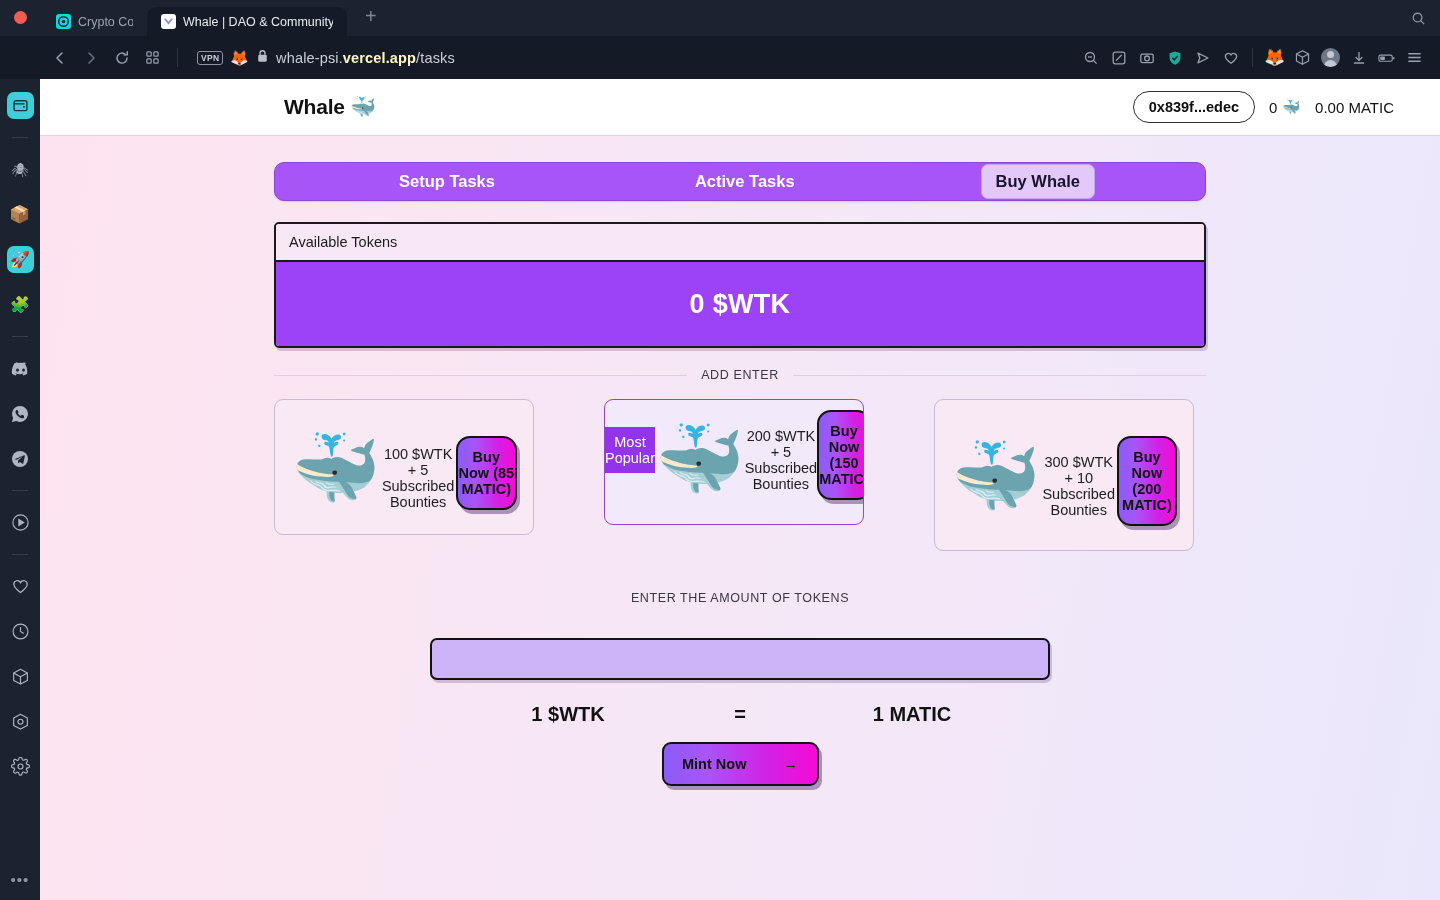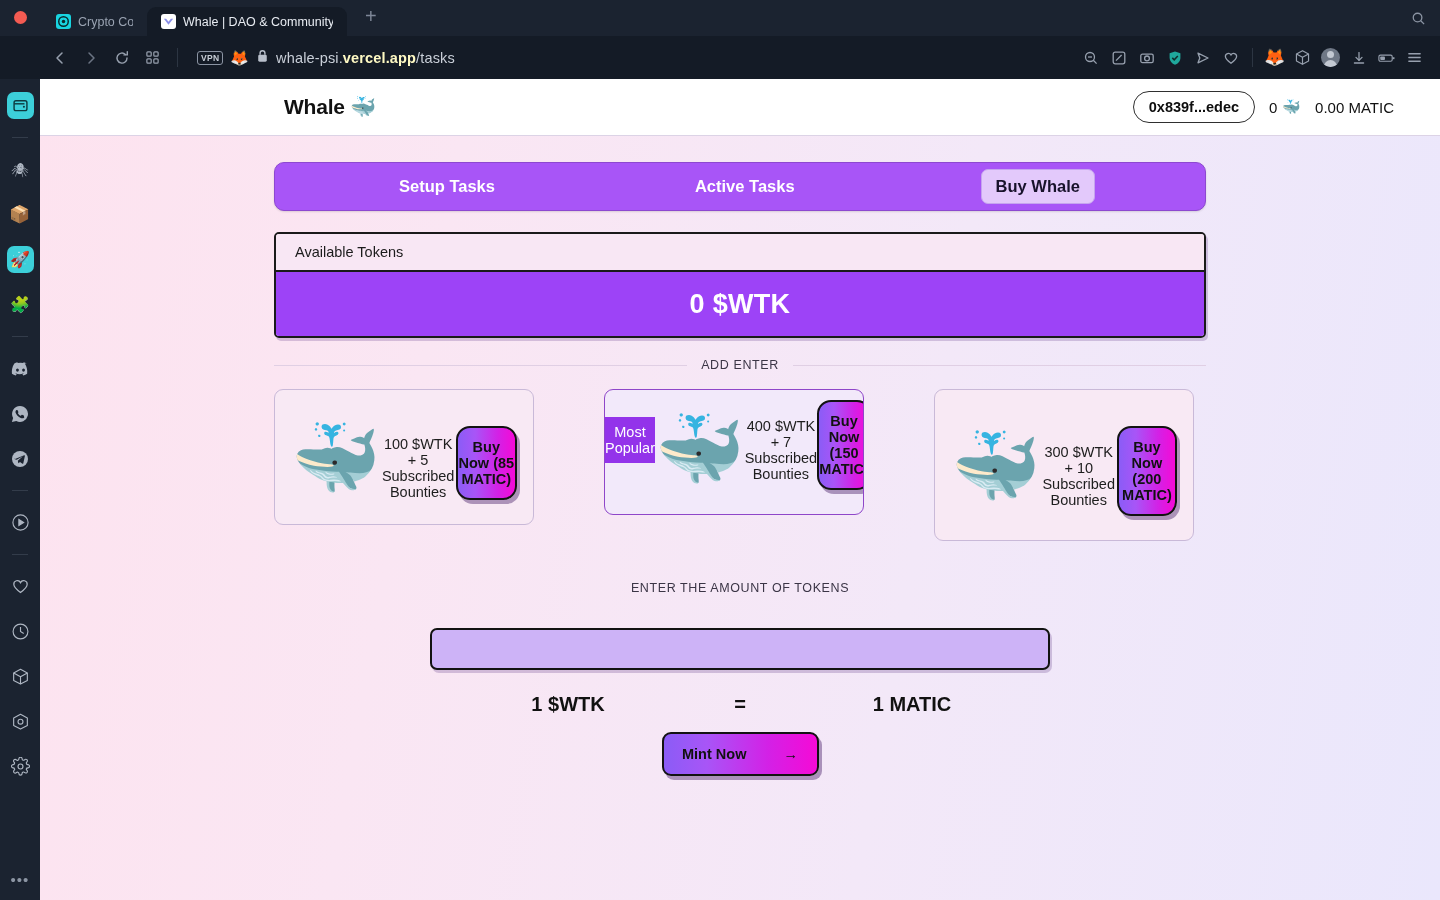--- a/index.html
+++ b/index.html
@@ -87,33 +87,33 @@
                font-size: 14.5px; font-weight: 700; color: #0d0d0d; background: #fff; }
   .bal { font-size: 15px; color: #111; font-weight: 500; display:flex; align-items:center; gap:5px;}
   .matic { font-size: 15px; color: #111; font-weight: 500; }
 
   .content { flex: 1; overflow: hidden; padding-top: 26px; }
   .wrap { width: 932px; margin: 0 auto; }
 
   
   .tabbar {
     background: #a855f7; border: 1.6px solid #8d48d0; border-radius: 10px;
-    height: 49px; display: flex; align-items: center; justify-content: space-around;
+    height: 39px; display: flex; align-items: center; justify-content: space-around;
     padding: 0 24px; box-shadow: 0 1px 2px rgba(0,0,0,.12);
   }
   .tb-tab { color: #fff; font-size: 16.5px; font-weight: 700; padding: 7px 14px;
             border-radius: 7px; }
   .tb-tab.active { background: #e3c9fb; color: #18122b; border: 1.3px solid #c6a4ef; }
 
   
   .avail { margin-top: 21px; border: 2.2px solid #1a1a1a; border-radius: 5px;
            overflow: hidden; box-shadow: 2px 3px 0 rgba(100,60,140,.25); }
-  .avail-hd { background: #f8e7f4; padding: 10px 19px; font-size: 14.5px; color: #1b1b1b;
+  .avail-hd { background: #f8e7f4; padding: 10px 13px; font-size: 14.5px; color: #1b1b1b;
               border-bottom: 2.2px solid #1a1a1a; }
-  .avail-body { background: #9b3bf5; background: #9d43f7; height: 64px;
+  .avail-body { background: #9b3bf5; background: #9d43f7; height: 84px;
                 display: flex; align-items: center; justify-content: center; }
   .avail-val { color: #fff; font-size: 27px; font-weight: 700; letter-spacing: .3px; }
 
   
   .divlabel { display: flex; align-items: center; gap: 14px; margin-top: 20px; }
   .divlabel .line { flex: 1; height: 1px; background: #e0cfe4; }
   .divlabel span { font-size: 12.5px; letter-spacing: .6px; color: #3b3546; }
 
   
   .cards { display: flex; gap: 70px; margin-top: 17px; align-items: flex-start; }
@@ -420,21 +420,21 @@
 
             <div class="card">
               <div class="whale-emoji">🐳</div>
               <div class="card-desc">100 $WTK + 5 Subscribed Bounties</div>
               <div class="buy-btn">Buy Now (85 MATIC)</div>
             </div>
 
             <div class="card mid">
               <div class="badge">Most Popular</div>
               <div class="whale-emoji">🐳</div>
-              <div class="card-desc">400 $WTK + 7 Subscribed Bounties</div>
+              <div class="card-desc">200 $WTK + 5 Subscribed Bounties</div>
               <div class="buy-btn">Buy Now (150 MATIC)</div>
             </div>
 
             <div class="card">
               <div class="whale-emoji">🐳</div>
               <div class="card-desc">300 $WTK + 10 Subscribed Bounties</div>
               <div class="buy-btn">Buy Now (200 MATIC)</div>
             </div>
           </div>
 

